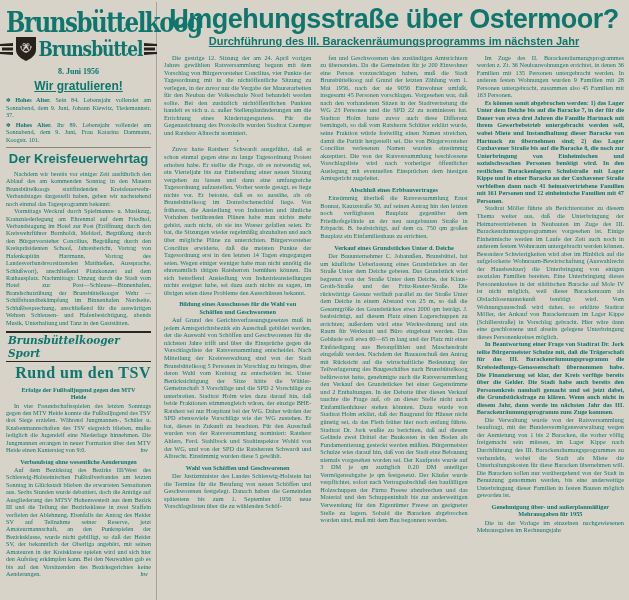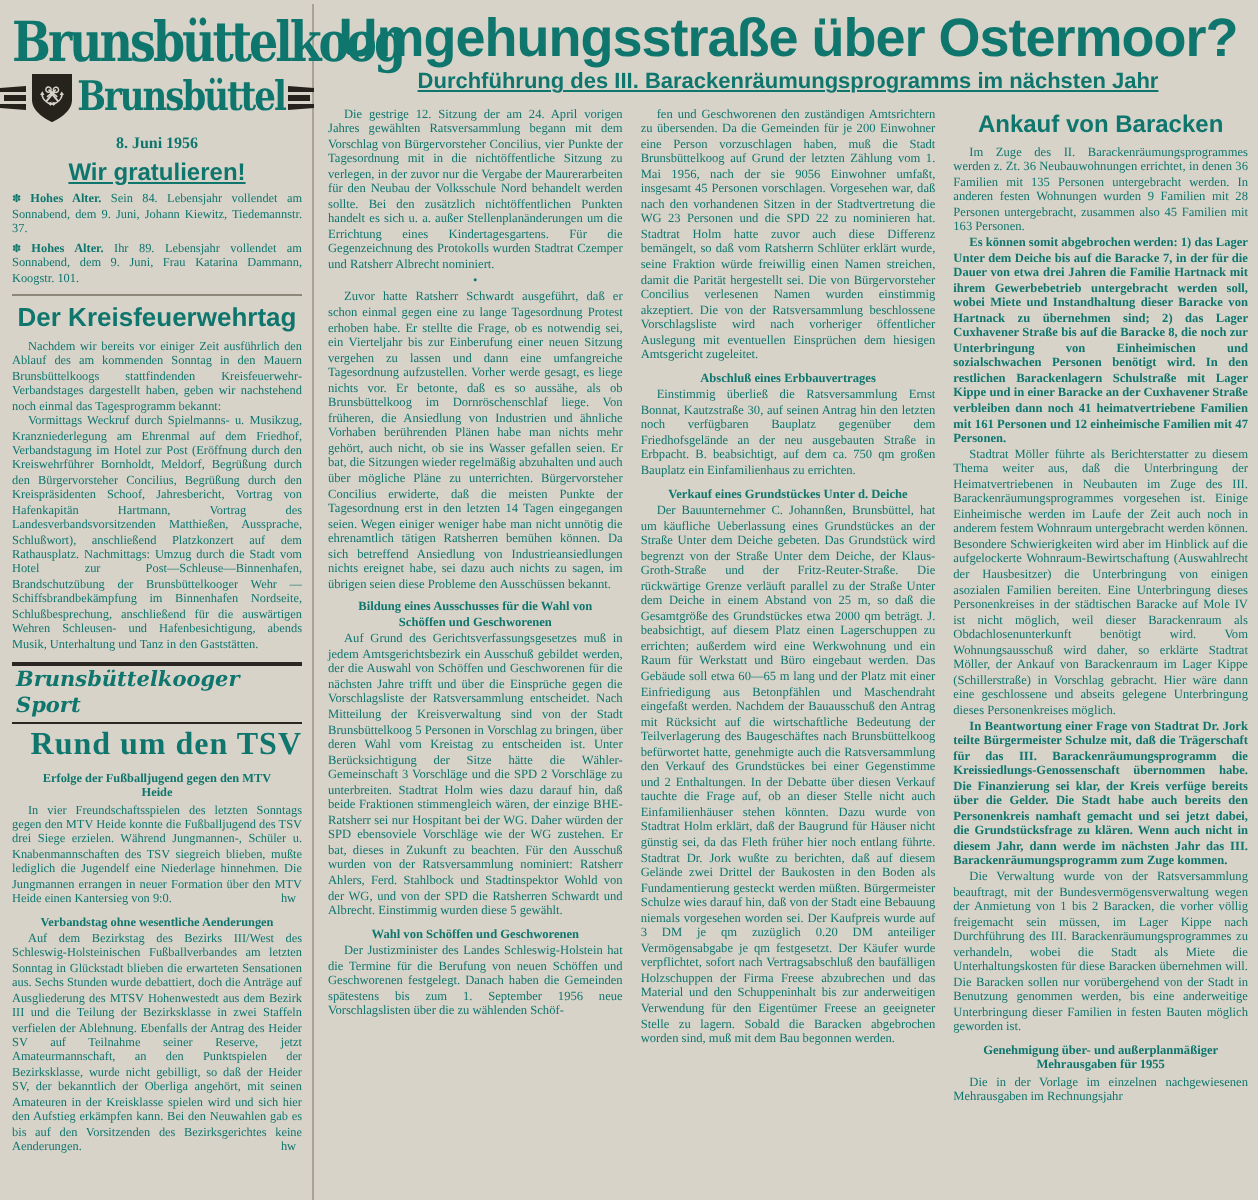--- a/index.html
+++ b/index.html
@@ -117,21 +117,20 @@
           <div class="blk p">Der Justizminister des Landes Schleswig-Holstein hat die Termine für die Berufung von neuen Schöffen und Geschworenen festgelegt. Danach haben die Gemeinden spätestens bis zum 1. September 1956 neue Vorschlagslisten über die zu wählenden Schöf-</div>
         </div>
       <div class="col">
           <div class="blk p">fen und Geschworenen den zuständigen Amtsrichtern zu übersenden. Da die Gemeinden für je 200 Einwohner eine Person vorzuschlagen haben, muß die Stadt Brunsbüttelkoog auf Grund der letzten Zählung vom 1. Mai 1956, nach der sie 9056 Einwohner umfaßt, insgesamt 45 Personen vorschlagen. Vorgesehen war, daß nach den vorhandenen Sitzen in der Stadtvertretung die WG 23 Personen und die SPD 22 zu nominieren hat. Stadtrat Holm hatte zuvor auch diese Differenz bemängelt, so daß vom Ratsherrn Schlüter erklärt wurde, seine Fraktion würde freiwillig einen Namen streichen, damit die Parität hergestellt sei. Die von Bürgervorsteher Concilius verlesenen Namen wurden einstimmig akzeptiert. Die von der Ratsversammlung beschlossene Vorschlagsliste wird nach vorheriger öffentlicher Auslegung mit eventuellen Einsprüchen dem hiesigen Amtsgericht zugeleitet.</div>
           <div class="blk sub">Abschluß eines Erbbauvertrages</div>
           <div class="blk p">Einstimmig überließ die Ratsversammlung Ernst Bonnat, Kautzstraße 30, auf seinen Antrag hin den letzten noch verfügbaren Bauplatz gegenüber dem Friedhofsgelände an der neu ausgebauten Straße in Erbpacht. B. beabsichtigt, auf dem ca. 750 qm großen Bauplatz ein Einfamilienhaus zu errichten.</div>
           <div class="blk sub">Verkauf eines Grundstückes Unter d. Deiche</div>
           <div class="blk p">Der Bauunternehmer C. Johannßen, Brunsbüttel, hat um käufliche Ueberlassung eines Grundstückes an der Straße Unter dem Deiche gebeten. Das Grundstück wird begrenzt von der Straße Unter dem Deiche, der Klaus-Groth-Straße und der Fritz-Reuter-Straße. Die rückwärtige Grenze verläuft parallel zu der Straße Unter dem Deiche in einem Abstand von 25 m, so daß die Gesamtgröße des Grundstückes etwa 2000 qm beträgt. J. beabsichtigt, auf diesem Platz einen Lagerschuppen zu errichten; außerdem wird eine Werkwohnung und ein Raum für Werkstatt und Büro eingebaut werden. Das Gebäude soll etwa 60—65 m lang und der Platz mit einer Einfriedigung aus Betonpfählen und Maschendraht eingefaßt werden. Nachdem der Bauausschuß den Antrag mit Rücksicht auf die wirtschaftliche Bedeutung der Teilverlagerung des Baugeschäftes nach Brunsbüttelkoog befürwortet hatte, genehmigte auch die Ratsversammlung den Verkauf des Grundstückes bei einer Gegenstimme und 2 Enthaltungen. In der Debatte über diesen Verkauf tauchte die Frage auf, ob an dieser Stelle nicht auch Einfamilienhäuser stehen könnten. Dazu wurde von Stadtrat Holm erklärt, daß der Baugrund für Häuser nicht günstig sei, da das Fleth früher hier noch entlang führte. Stadtrat Dr. Jork wußte zu berichten, daß auf diesem Gelände zwei Drittel der Baukosten in den Boden als Fundamentierung gesteckt werden müßten. Bürgermeister Schulze wies darauf hin, daß von der Stadt eine Bebauung niemals vorgesehen worden sei. Der Kaufpreis wurde auf 3 DM je qm zuzüglich 0.20 DM anteiliger Vermögensabgabe je qm festgesetzt. Der Käufer wurde verpflichtet, sofort nach Vertragsabschluß den baufälligen Holzschuppen der Firma Freese abzubrechen und das Material und den Schuppeninhalt bis zur anderweitigen Verwendung für den Eigentümer Freese an geeigneter Stelle zu lagern. Sobald die Baracken abgebrochen worden sind, muß mit dem Bau begonnen werden.</div>
         </div>
       <div class="col">
-          <div class="blk h2">Ankauf von Baracken</div>
           <div class="blk p">Im Zuge des II. Barackenräumungsprogrammes werden z. Zt. 36 Neubauwohnungen errichtet, in denen 36 Familien mit 135 Personen untergebracht werden. In anderen festen Wohnungen wurden 9 Familien mit 28 Personen untergebracht, zusammen also 45 Familien mit 163 Personen.</div>
           <div class="blk pb">Es können somit abgebrochen werden: 1) das Lager Unter dem Deiche bis auf die Baracke 7, in der für die Dauer von etwa drei Jahren die Familie Hartnack mit ihrem Gewerbebetrieb untergebracht werden soll, wobei Miete und Instandhaltung dieser Baracke von Hartnack zu übernehmen sind; 2) das Lager Cuxhavener Straße bis auf die Baracke 8, die noch zur Unterbringung von Einheimischen und sozialschwachen Personen benötigt wird. In den restlichen Barackenlagern Schulstraße mit Lager Kippe und in einer Baracke an der Cuxhavener Straße verbleiben dann noch 41 heimatvertriebene Familien mit 161 Personen und 12 einheimische Familien mit 47 Personen.</div>
           <div class="blk p">Stadtrat Möller führte als Berichterstatter zu diesem Thema weiter aus, daß die Unterbringung der Heimatvertriebenen in Neubauten im Zuge des III. Barackenräumungsprogrammes vorgesehen ist. Einige Einheimische werden im Laufe der Zeit auch noch in anderem festem Wohnraum untergebracht werden können. Besondere Schwierigkeiten wird aber im Hinblick auf die aufgelockerte Wohnraum-Bewirtschaftung (Auswahlrecht der Hausbesitzer) die Unterbringung von einigen asozialen Familien bereiten. Eine Unterbringung dieses Personenkreises in der städtischen Baracke auf Mole IV ist nicht möglich, weil dieser Barackenraum als Obdachlosenunterkunft benötigt wird. Vom Wohnungsausschuß wird daher, so erklärte Stadtrat Möller, der Ankauf von Barackenraum im Lager Kippe (Schillerstraße) in Vorschlag gebracht. Hier wäre dann eine geschlossene und abseits gelegene Unterbringung dieses Personenkreises möglich.</div>
           <div class="blk pb">In Beantwortung einer Frage von Stadtrat Dr. Jork teilte Bürgermeister Schulze mit, daß die Trägerschaft für das III. Barackenräumungsprogramm die Kreissiedlungs-Genossenschaft übernommen habe. Die Finanzierung sei klar, der Kreis verfüge bereits über die Gelder. Die Stadt habe auch bereits den Personenkreis namhaft gemacht und sei jetzt dabei, die Grundstücksfrage zu klären. Wenn auch nicht in diesem Jahr, dann werde im nächsten Jahr das III. Barackenräumungsprogramm zum Zuge kommen.</div>
           <div class="blk p">Die Verwaltung wurde von der Ratsversammlung beauftragt, mit der Bundesvermögensverwaltung wegen der Anmietung von 1 bis 2 Baracken, die vorher völlig freigemacht sein müssen, im Lager Kippe nach Durchführung des III. Barackenräumungsprogrammes zu verhandeln, wobei die Stadt als Miete die Unterhaltungskosten für diese Baracken übernehmen will. Die Baracken sollen nur vorübergehend von der Stadt in Benutzung genommen werden, bis eine anderweitige Unterbringung dieser Familien in festen Bauten möglich geworden ist.</div>
           <div class="blk sub">Genehmigung über- und außerplanmäßiger Mehrausgaben für 1955</div>
           <div class="blk p">Die in der Vorlage im einzelnen nachgewiesenen Mehrausgaben im Rechnungsjahr</div>
         </div>
     </div>
   </main>

